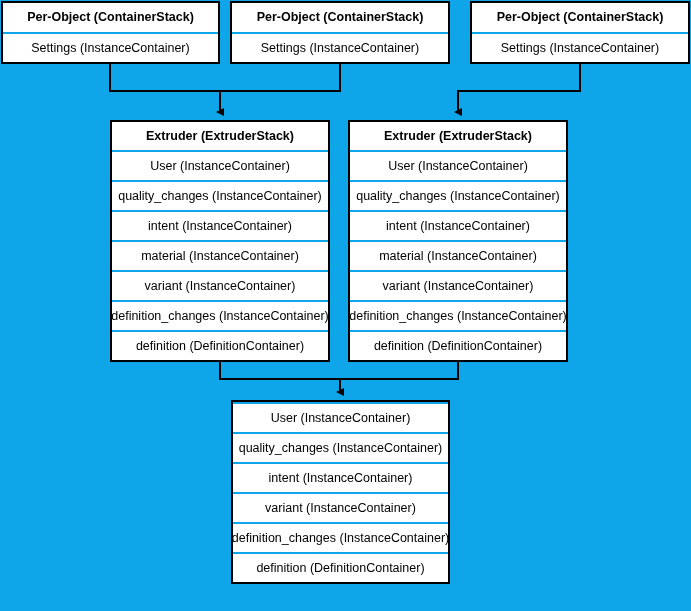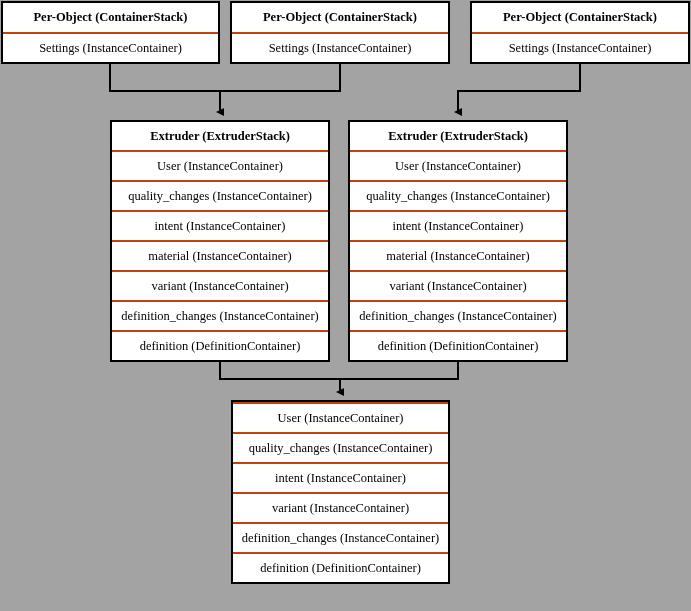--- a/index.html
+++ b/index.html
@@ -4,22 +4,22 @@
 <style>
   html, body {
     margin: 0;
     padding: 0;
     background: #ffffff;
   }
   #canvas {
     position: relative;
     width: 691px;
     height: 611px;
-    background: #a3a3a3;
-    font-family: Liberation Serif, serif;
+    background: #0ea5e9;
+    font-family: Liberation Sans, sans-serif;
     overflow: hidden;
   }
   .edges {
     position: absolute;
     left: 0;
     top: 0;
     width: 691px;
     height: 611px;
     pointer-events: none;
   }
@@ -39,21 +39,21 @@
     color: #000000;
     font-size: 12.5px;
     line-height: 1;
     text-align: center;
     white-space: nowrap;
   }
   .row.header {
     font-weight: bold;
   }
   .row.sep {
-    border-top: 2px solid #c2410c;
+    border-top: 2px solid #0ea5e9;
   }
 </style>
 </head>
 <body>
 
 <div id="canvas">
 
   <svg class="edges" viewBox="0 0 691 611" width="691" height="611">
     <defs>
       <marker id="arrow" markerWidth="10" markerHeight="10" refX="5" refY="5" orient="auto" markerUnits="userSpaceOnUse">

